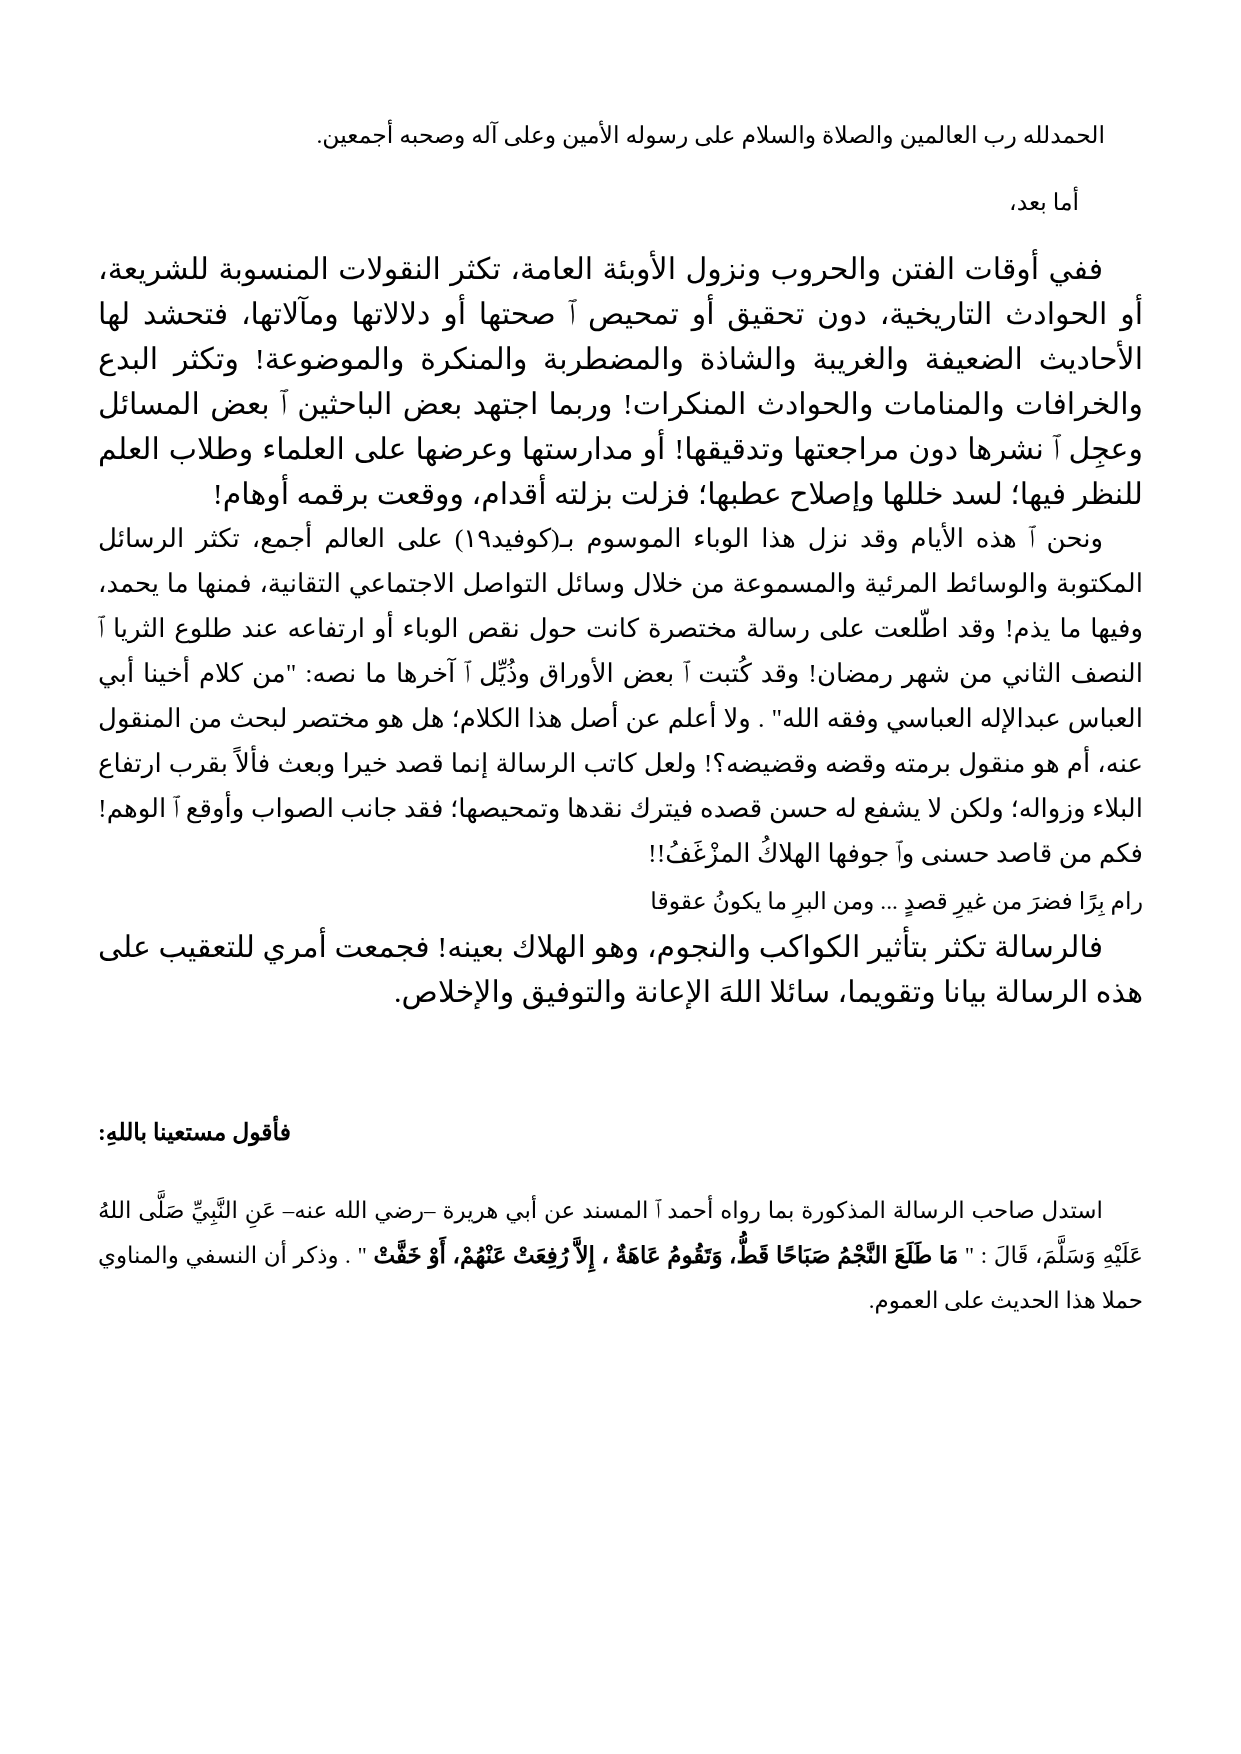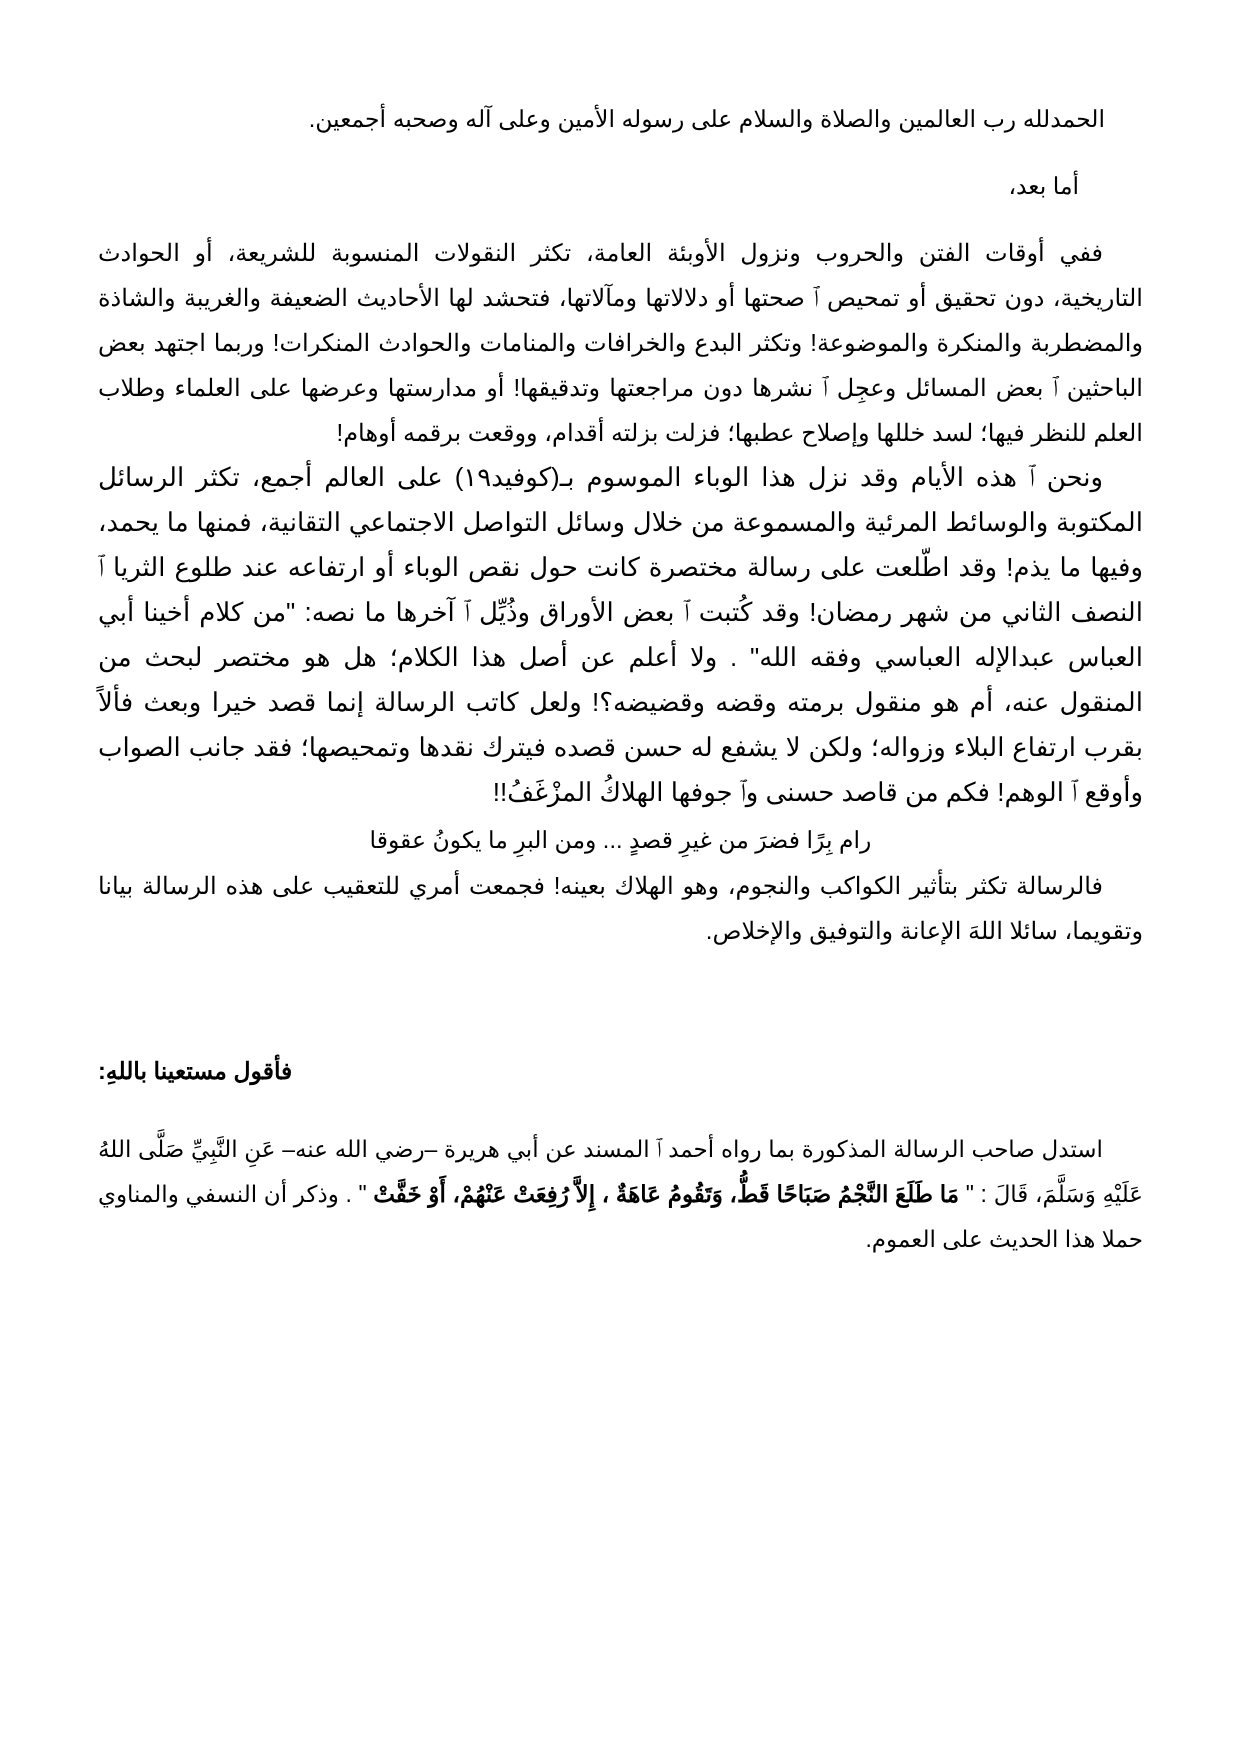--- a/index.html
+++ b/index.html
@@ -11,27 +11,27 @@
     position: relative;
     width: 1241px;
     height: 1754px;
     margin: 0 auto;
     background: #ffffff;
     overflow: hidden;
     box-sizing: border-box;
   }
   .content {
     position: absolute;
-    top: 96px;
+    top: 112px;
     right: 98px;
     left: 98px;
     direction: rtl;
     text-align: justify;
     text-align-last: auto;
-    font-family: Liberation Sans, sans-serif;
+    font-family: Liberation Serif, serif;
     color: #000000;
   }
   p {
     margin: 0;
     padding: 0;
   }
   .para-noindent {
     text-indent: 0;
   }
   .para-hamd {
@@ -46,35 +46,34 @@
 
   .ammabaad {
     font-size: 23.5px;
     line-height: 44px;
     text-indent: 64px;
     text-align: right;
   }
 
   
   .body-block {
-    font-size: 24px;
+    font-size: 30px;
     line-height: 45px;
     text-align: justify;
     text-indent: 40px;
     letter-spacing: 0;
   }
   .body-block.tight {
     font-size: 26px;
   }
 
   
   .poetry {
     font-size: 23.5px;
     line-height: 46px;
-    text-align: center;
     text-indent: 0;
     margin-top: 2px;
   }
 
   
   .heading-bold {
     font-size: 23.5px;
     line-height: 44px;
     font-weight: bold;
     text-align: left;

